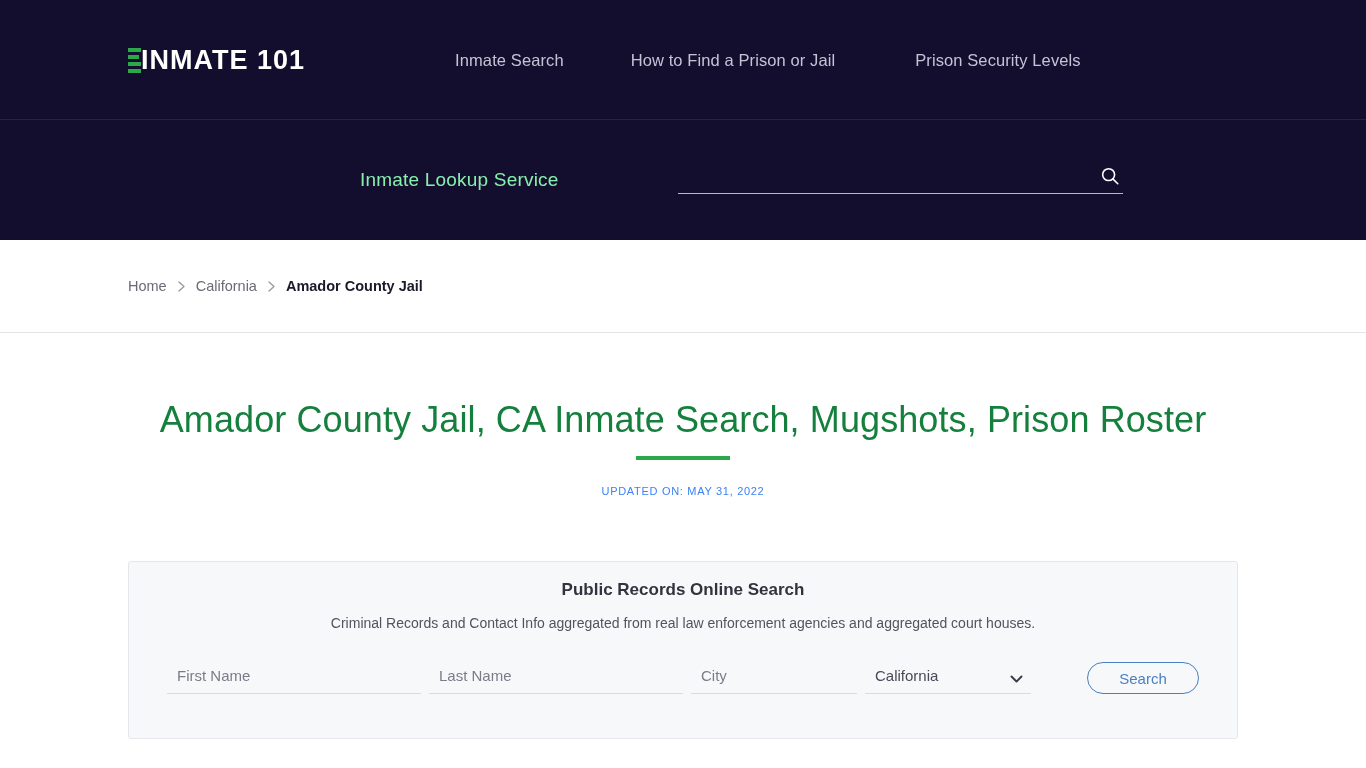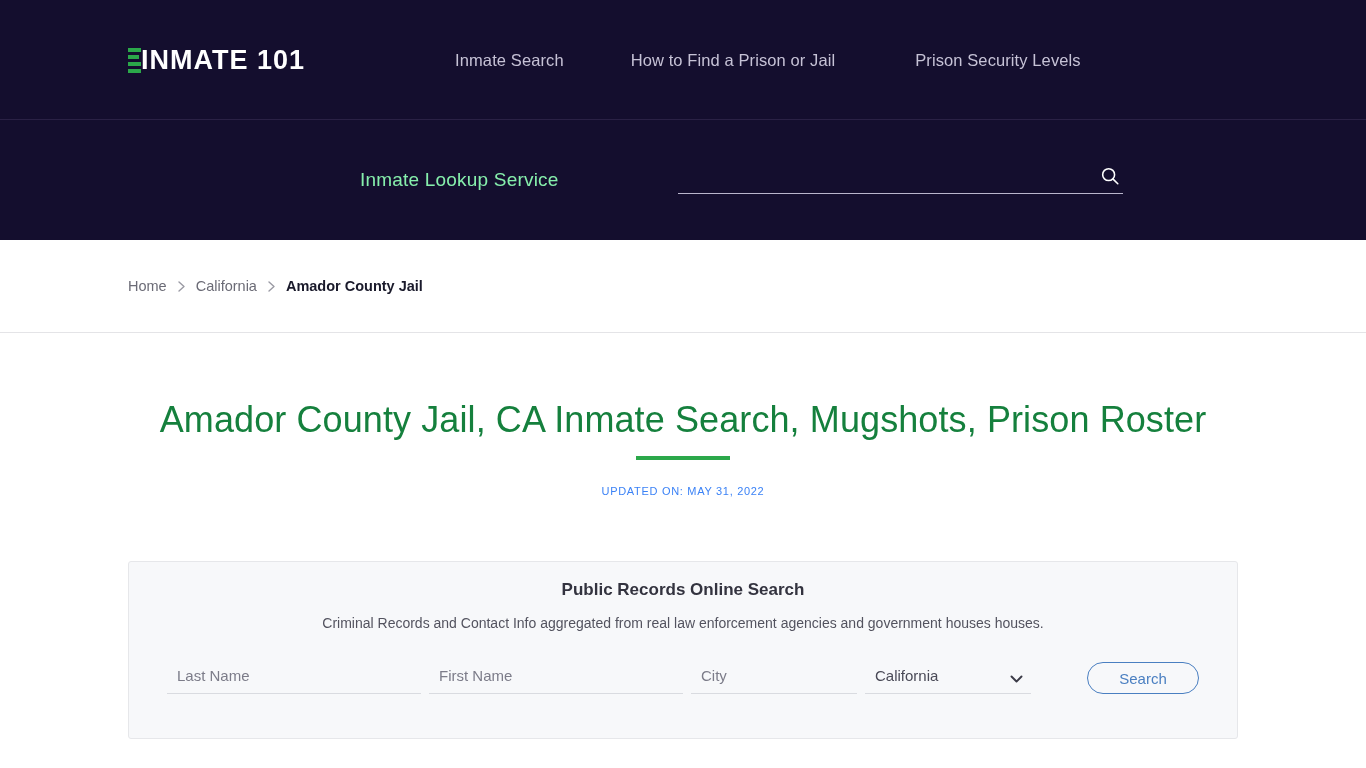--- a/index.html
+++ b/index.html
@@ -304,29 +304,29 @@
 </div>
 
 <div class="title-block">
   <h1 class="page-title">Amador County Jail, CA Inmate Search, Mugshots, Prison Roster</h1>
   <div class="title-rule"></div>
   <div class="updated">UPDATED ON: MAY 31, 2022</div>
 </div>
 
 <div class="card">
   <div class="card-title">Public Records Online Search</div>
-  <div class="card-sub">Criminal Records and Contact Info aggregated from real law enforcement agencies and government houses houses.</div>
+  <div class="card-sub">Criminal Records and Contact Info aggregated from real law enforcement agencies and aggregated court houses.</div>
 
   <div class="form-row">
+    <div class="field f-first">
+      <input type="text" placeholder="First Name" style="">
+    </div>
+
     <div class="field f-last">
       <input type="text" placeholder="Last Name" style="">
-    </div>
-
-    <div class="field f-first">
-      <input type="text" placeholder="First Name" style="">
     </div>
 
     <div class="field f-city">
       <input type="text" placeholder="City" style="">
     </div>
 
     <div class="field f-state select-wrap">
       <select>
         <option>California</option>
       </select>

